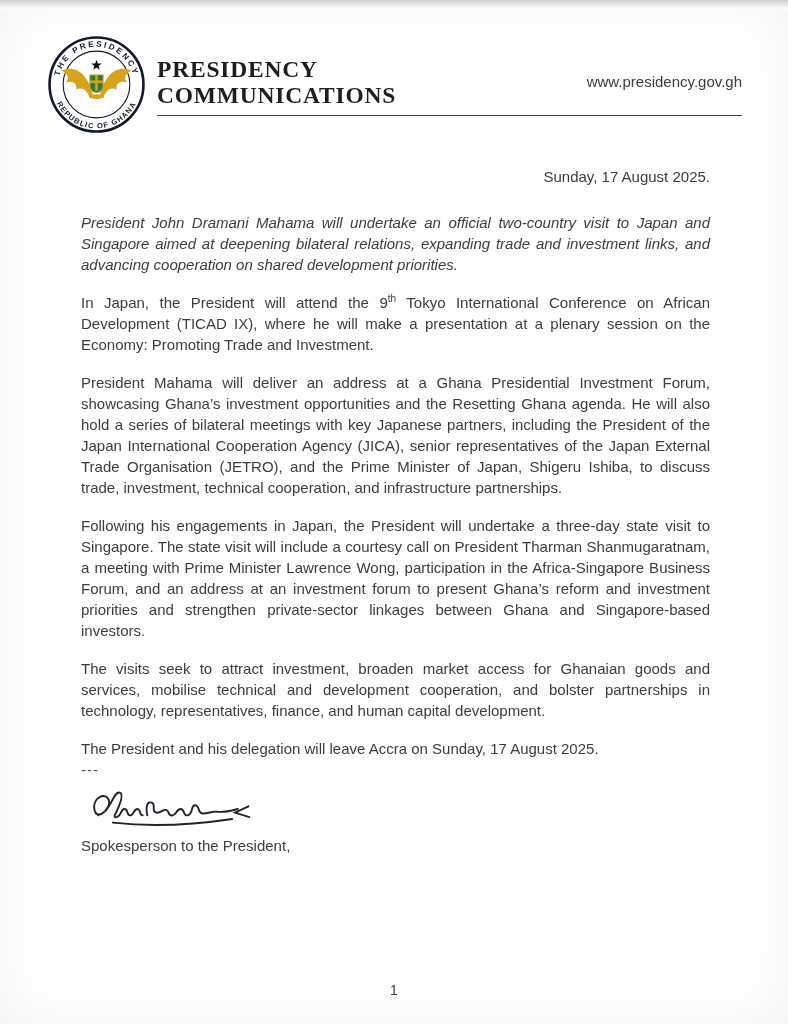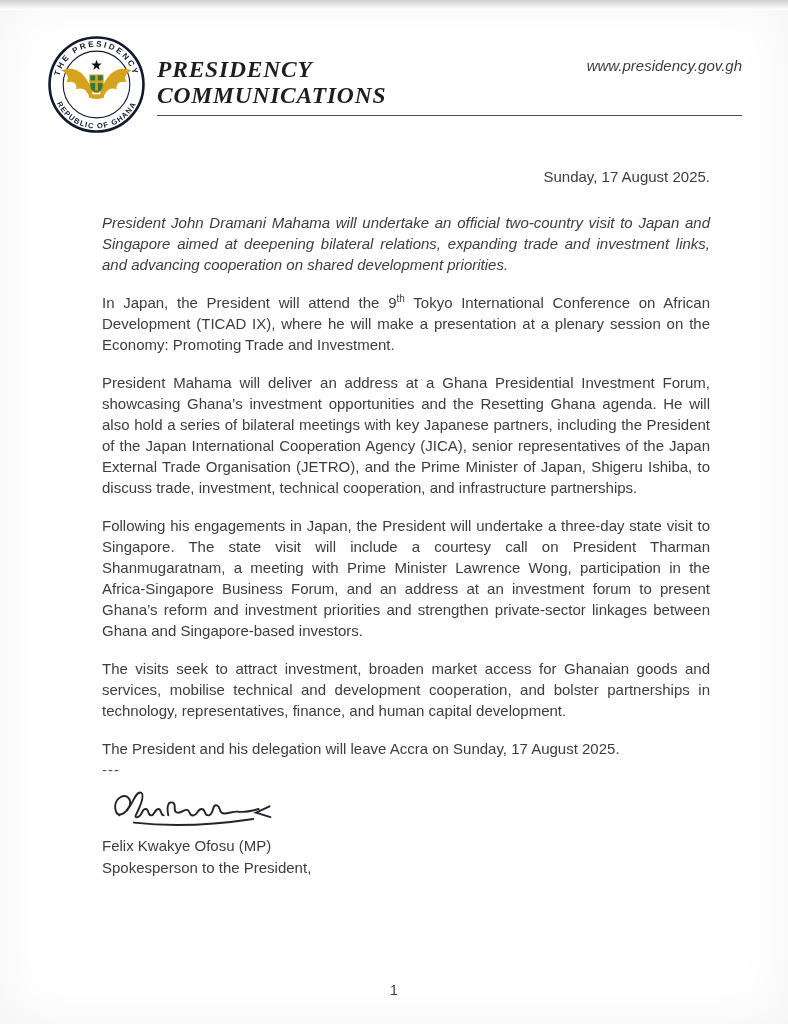--- a/index.html
+++ b/index.html
@@ -22,21 +22,21 @@
   }
 
   
   .header {
     display: flex; align-items: flex-start;
     padding: 34px 28px 0 46px;
   }
   .seal-wrap { width: 101px; height: 101px; flex: 0 0 auto; }
   .header-right { flex: 1; margin-left: 10px; padding-top: 23px; }
   .header-row {
-    display: flex; justify-content: space-between; align-items: flex-start; font-style: italic;
+    display: flex; justify-content: space-between; align-items: center;
   }
   .org-name {
     font-family: "Liberation Serif", serif;
     font-weight: 700;
     font-size: 23.5px;
     line-height: 1.09;
     letter-spacing: 0.8px;
     color: #1e1e1e;
   }
   .website {
@@ -45,21 +45,21 @@
     padding-bottom: 3px;
     padding-right: 18px;
   }
   .header-rule {
     border: none;
     border-top: 1.6px solid #4c4c4c;
     margin: 7px 18px 0 0;
   }
 
   
-  .content { padding: 0 78px 0 102px; }
+  .content { padding: 0 78px 0 81px; }
   .date-line {
     margin-top: 33px;
     text-align: right;
     font-size: 15px;
     color: #3d3d3d;
   }
   .doc-title {
     margin-top: 41px;
     text-align: center;
     font-weight: 700;
@@ -169,19 +169,18 @@
           <path d="M12,38 C5,34 6,22 13,18 C20,14 26,20 23,28 C20,35 13,39 9,36"></path>
           <path d="M20,32 C26,28 30,10 36,13 C41,16 32,34 30,38 C29,41 32,41 35,38 C38,35 37,31 41,31 C45,31 43,38 47,38 C51,38 51,31 55,31 C59,31 57,38 61,38"></path>
           <path d="M66,38 C64,28 66,22 71,24 C76,26 70,34 76,35 C81,36 83,31 87,32 C91,33 88,39 94,38 C99,37 98,31 103,31 C108,31 105,39 111,38 C117,37 114,25 120,27 C125,29 121,36 128,36 C134,36 138,33 144,34 C152,35 158,33 166,31"></path>
           <path d="M178,28 L163,35 L179,40"></path>
           <path d="M28,46 C70,51 120,48 160,42"></path>
         </g>
       </svg>
     </div>
 
     <div class="sig-name-block">
-      <div>Felix Kwakye Ofosu (MP)</div>
       <div>Spokesperson to the President,</div>
     </div>
   </div>
 
   <div class="page-number">1</div>
 </div>
 
 </body></html>

